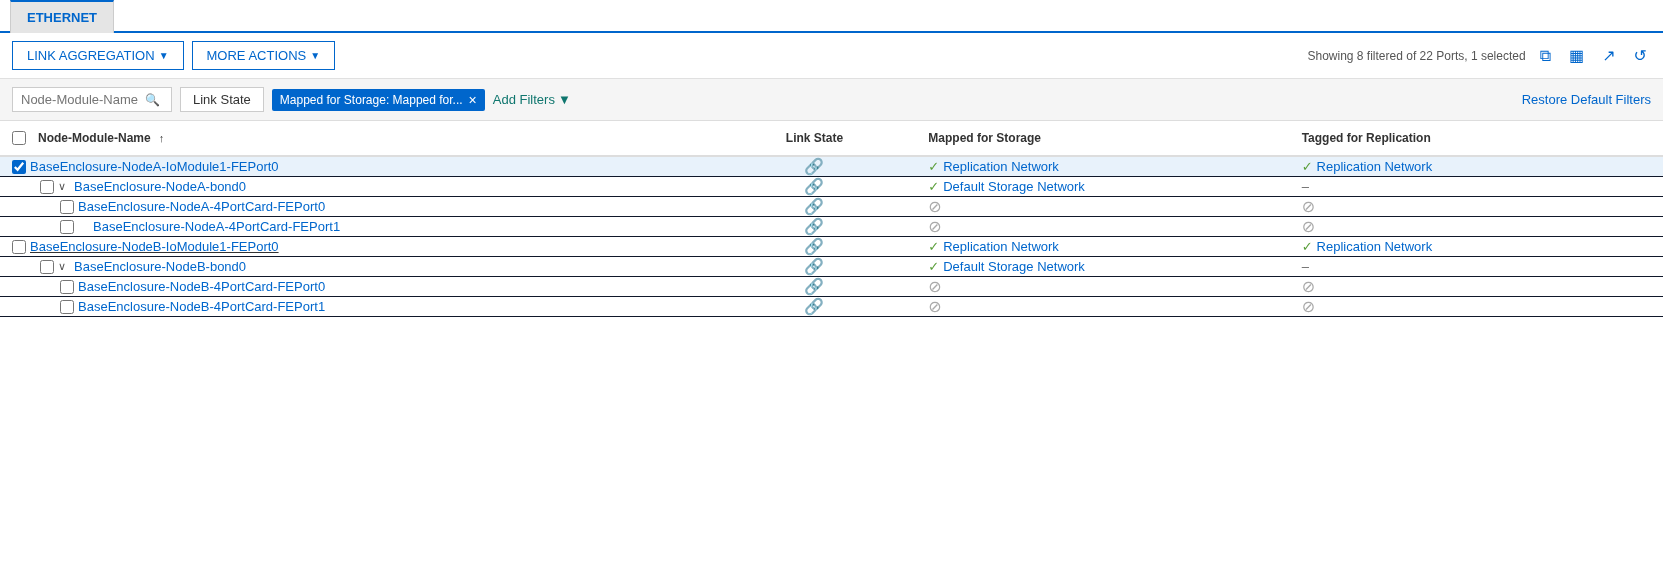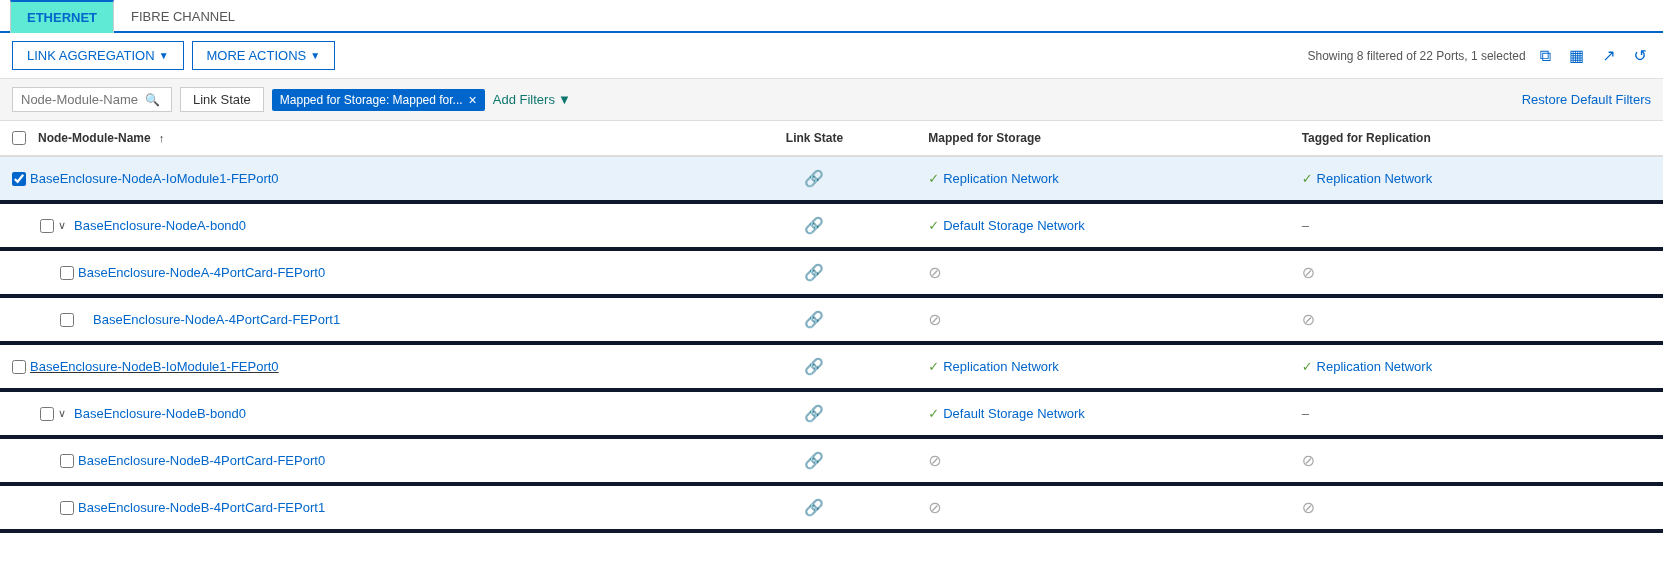--- a/index.html
+++ b/index.html
@@ -1,21 +1,21 @@
 <!DOCTYPE html>
 <html><head>
   <meta charset="utf-8">
   <style>
     * { box-sizing: border-box; margin: 0; padding: 0; }
     body { font-family: Arial, Helvetica, sans-serif; font-size: 13px; background: #fff; color: #333; }
 
     
     .tabs { display: flex; border-bottom: 2px solid #0066cc; padding: 0 10px; background: #fff; }
     .tab { padding: 8px 16px; font-size: 13px; cursor: pointer; border: 1px solid transparent; border-bottom: none; margin-bottom: -2px; }
-    .tab.active { border-color: #ccc #ccc #fff; background: #5eead4; color: #0066cc; border-top: 2px solid #0066cc; font-weight: bold; }
+    .tab.active { border-color: #ccc #ccc #fff; background: #e5e5e5; color: #0066cc; border-top: 2px solid #0066cc; font-weight: bold; }
     .tab.inactive { color: #555; }
 
     
     .toolbar { display: flex; align-items: center; padding: 8px 12px; background: #fff; border-bottom: 1px solid #e0e0e0; gap: 8px; }
     .btn-primary { background: #0066cc; color: #fff; border: 1px solid #0055aa; padding: 6px 14px; font-size: 13px; cursor: pointer; font-weight: bold; white-space: nowrap; }
     .btn-secondary { background: #fff; color: #0066cc; border: 1px solid #0066cc; padding: 6px 14px; font-size: 13px; cursor: pointer; white-space: nowrap; display: flex; align-items: center; gap: 4px; }
     .btn-secondary .arrow { font-size: 10px; }
     .toolbar-right { margin-left: auto; display: flex; align-items: center; gap: 10px; }
     .showing-text { font-size: 12px; color: #555; }
     .icon-btn { background: none; border: none; cursor: pointer; color: #0066cc; font-size: 16px; padding: 2px 4px; }
@@ -30,21 +30,21 @@
     .filter-tag .close { cursor: pointer; font-size: 14px; line-height: 1; }
     .add-filters { color: #0f766e; font-size: 13px; cursor: pointer; display: flex; align-items: center; gap: 3px; }
     .restore-link { margin-left: auto; color: #0066cc; font-size: 13px; cursor: pointer; text-decoration: none; }
 
     
     .table-container { overflow-x: auto; }
     table { width: 100%; border-collapse: collapse; font-size: 13px; }
     thead tr { border-bottom: 2px solid #ddd; background: #fff; }
     th { padding: 10px 12px; text-align: left; font-weight: bold; color: #333; font-size: 12px; white-space: nowrap; }
     th.center { text-align: center; }
-    td { padding: 12px 12px; border-bottom: 4px solid #0f172a; vertical-align: middle; }
+    td { padding: 0 12px; border-bottom: 1px solid #0f172a; vertical-align: middle; }
     td.center { text-align: center; }
     tr.selected-row { background: #e8f2fb; }
     .row-name-link { color: #0066cc; text-decoration: none; cursor: pointer; }
 
     
     .checkbox { width: 14px; height: 14px; cursor: pointer; accent-color: #0066cc; }
     .header-checkbox { width: 14px; height: 14px; cursor: pointer; }
 
     
     .link-icon { color: #5a9e3a; font-size: 16px; }
@@ -69,23 +69,20 @@
     .header-row-cell { display: flex; align-items: center; gap: 4px; }
   </style>
 </head>
 <body>
 
 <div>
 
   <div class="tabs">
     <div class="tab active">
       <span>ETHERNET</span>
-    </div>
-    <div class="tab inactive">
-      <span>FIBRE CHANNEL</span>
     </div>
   </div>
 
   <div class="toolbar">
     <button class="btn-secondary">
       <span>LINK AGGREGATION</span>
       <span class="arrow">▼</span>
     </button>
     <button class="btn-secondary">
       <span>MORE ACTIONS</span>

